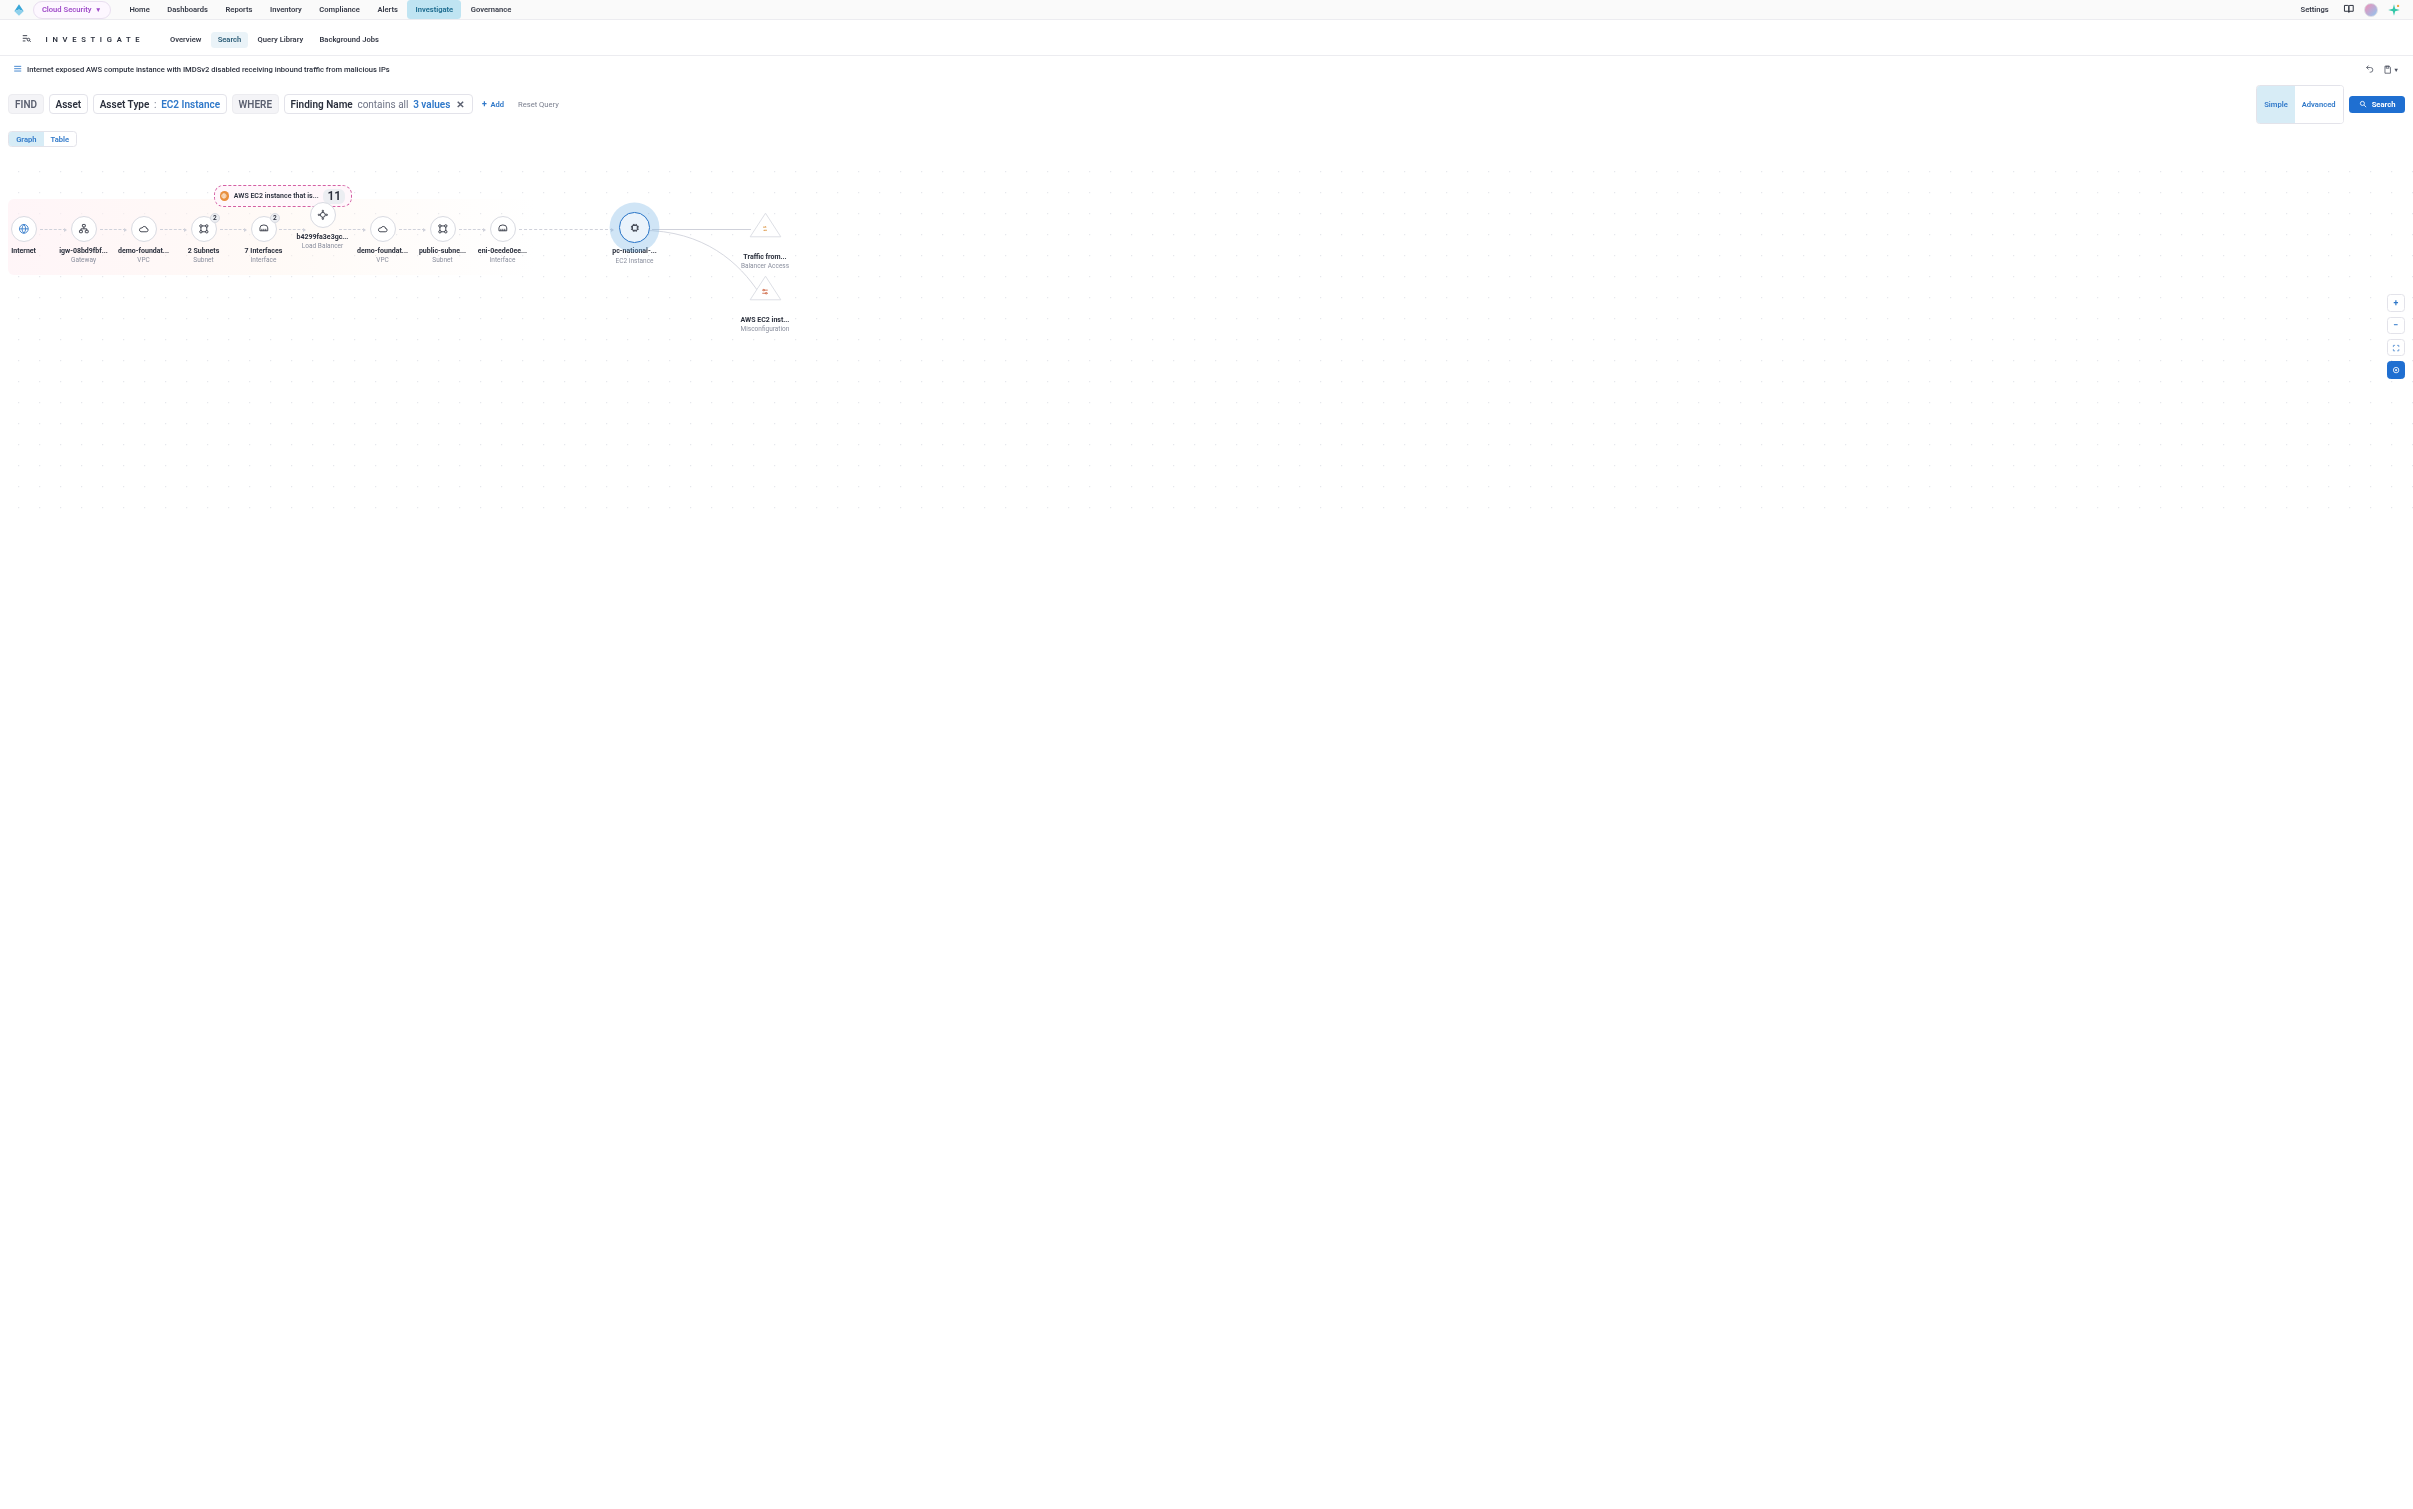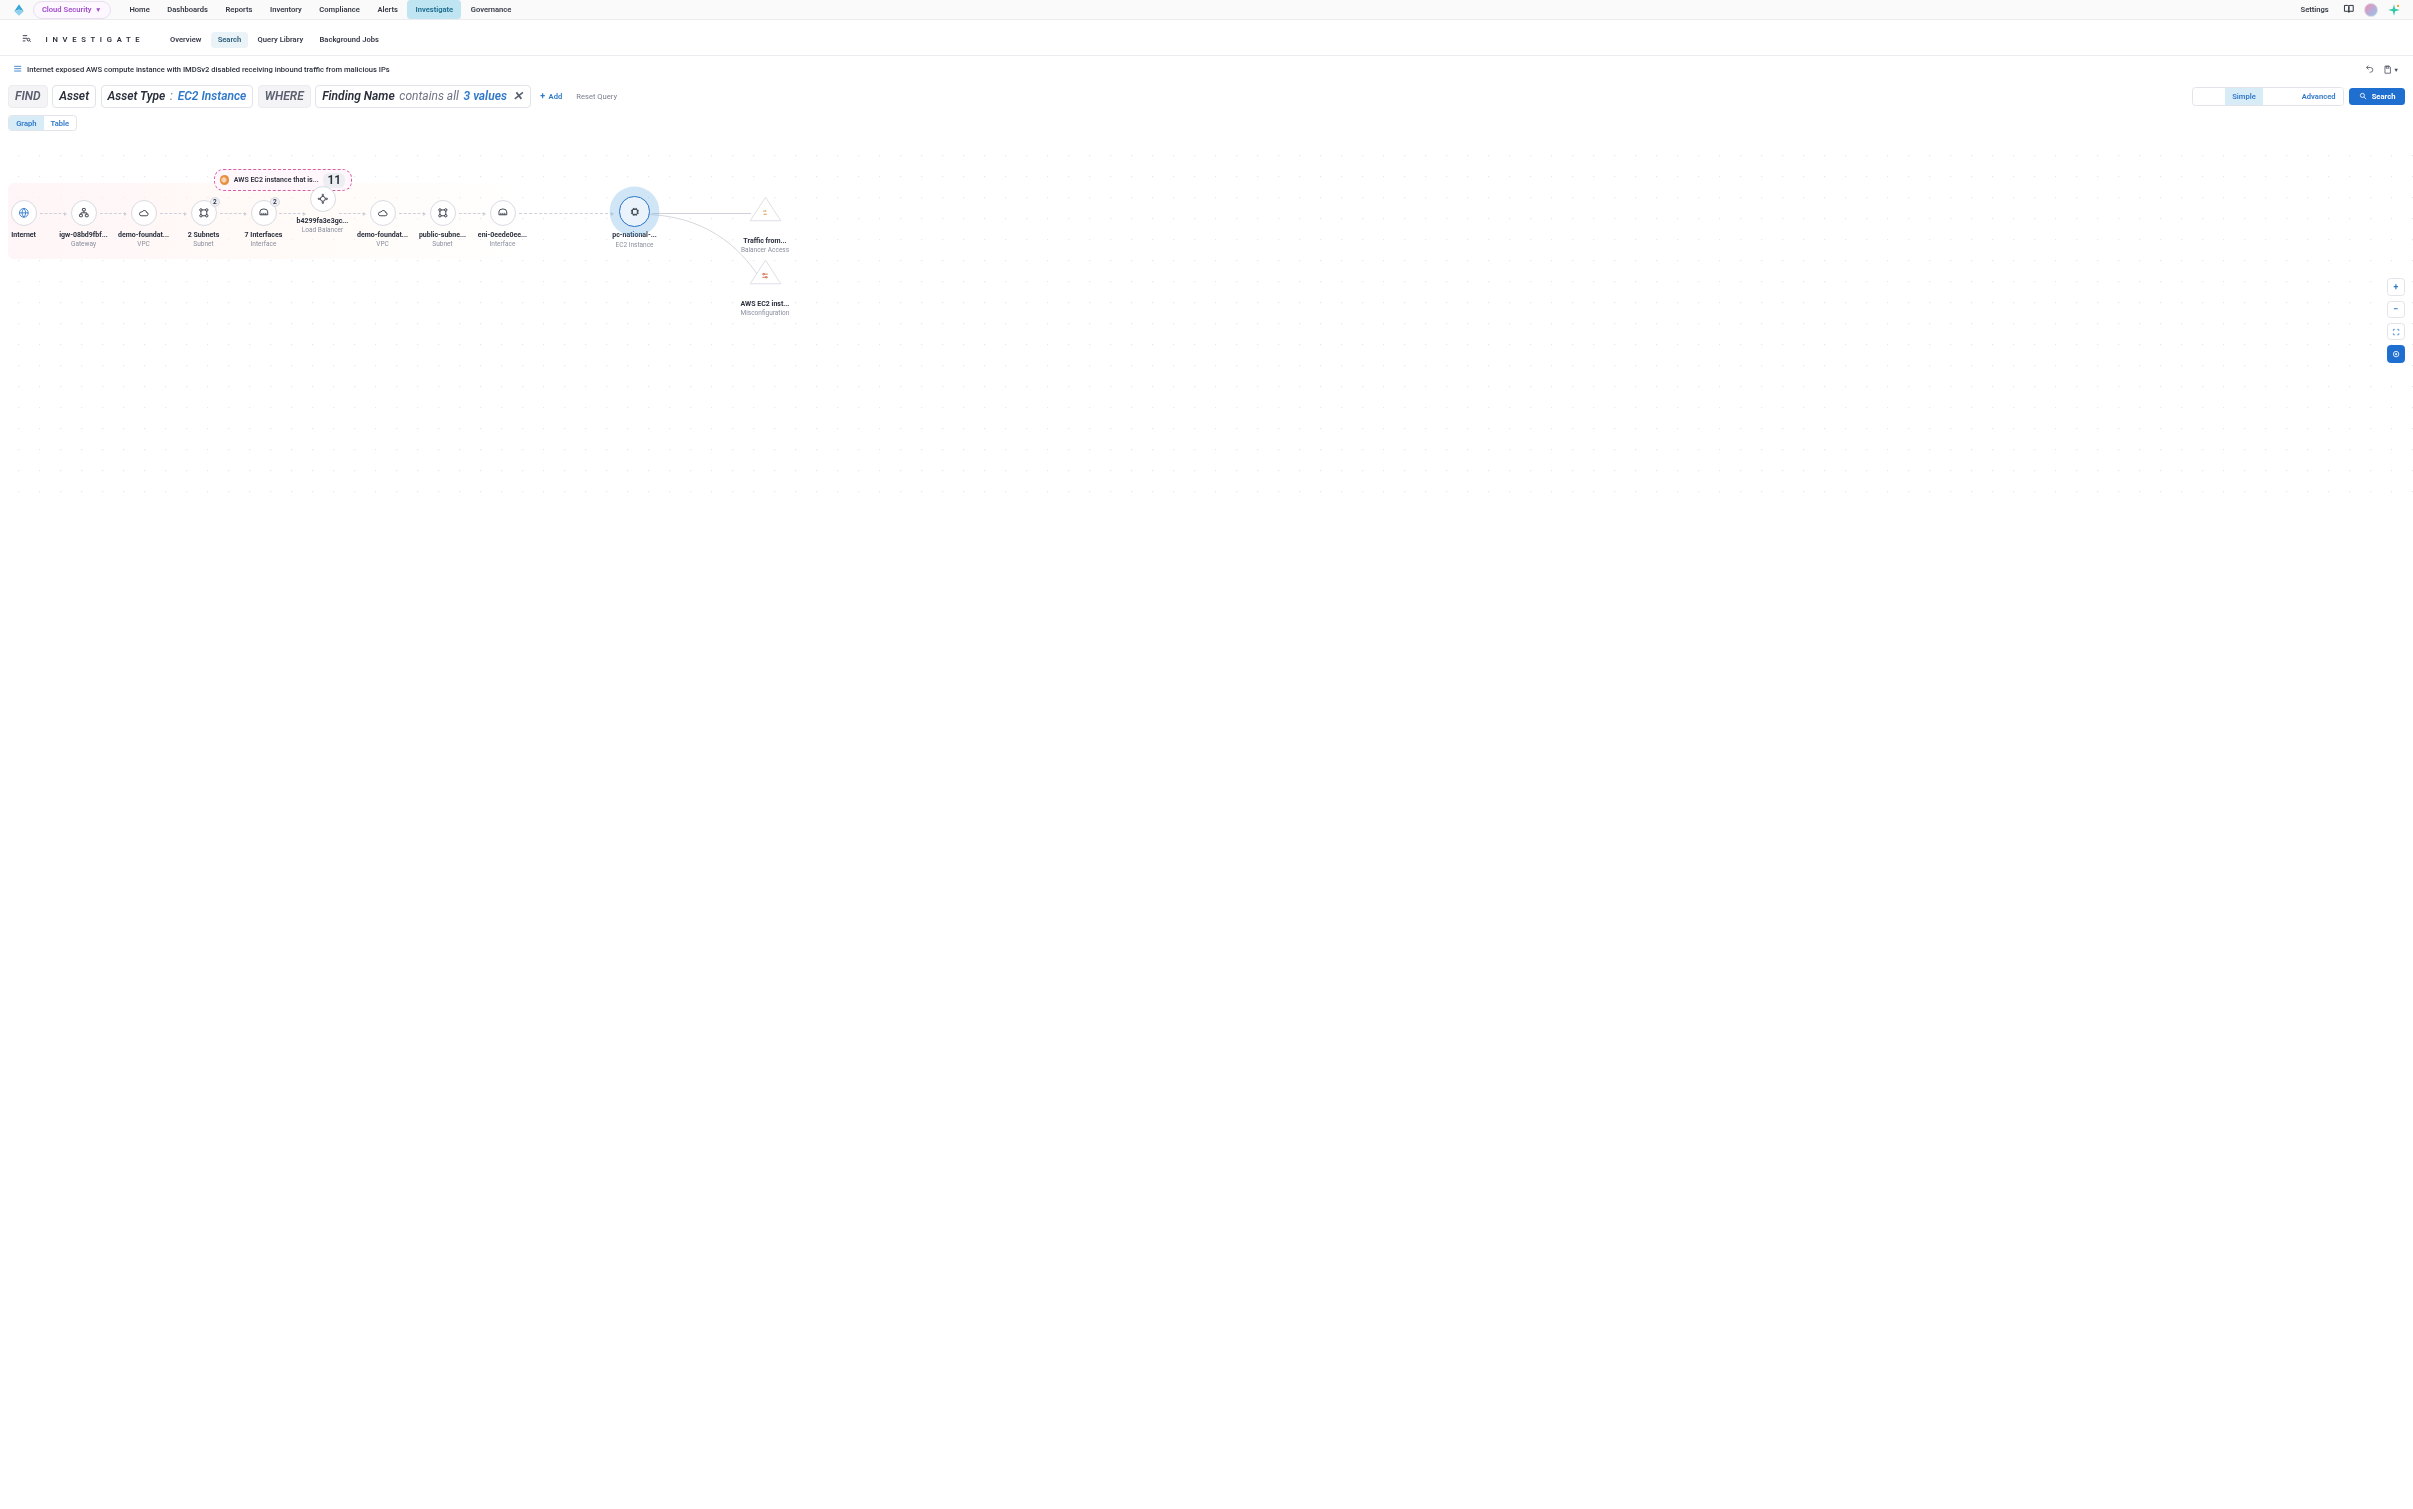--- a/index.html
+++ b/index.html
@@ -57,31 +57,31 @@
 }
 .query-row .qicon svg { width:9.4px; height:9.4px; }
 .query-title { margin-left:4.7px; font-size:7.6px; color:#2a2f3c; font-weight:500; }
 .query-actions { margin-left:auto; display:flex; gap:8.2px; align-items:center; color:#4a4f5e;}
 .query-actions svg { width:9.4px; height:9.4px; }
 
 
 .qb {
   display:flex; align-items:center; gap:4.7px; padding: 3.5px 8.2px 3.5px 8.2px; flex-wrap:wrap;
 }
-.pill { display:inline-flex; align-items:center; gap:4.7px; border:0.6px solid #e3e3ea; border-radius:4px; padding:3.5px 5.9px; font-size:12px;font-style:italic; }
+.pill { display:inline-flex; align-items:center; gap:4.7px; border:0.6px solid #e3e3ea; border-radius:4px; padding:3.5px 5.9px; font-size:10px; }
 .pill.gray { background:#f4f4f7; border-color:#ececf0; color:#5b6070; font-weight:600;}
 .pill .label { font-weight:600; }
 .pill .val-link { color:#2f78c9; font-weight:600; }
 .pill .op { color:#6e7385; }
 .pill .close { color:#5b6070; font-weight:700; padding:0 1.2px;}
 .add-btn { color:#2f78c9; font-weight:600; display:inline-flex; gap:3.5px; align-items:center; padding:3.5px 4.7px;}
 .reset { color:#7a7f8e; padding:3.5px 4.7px;}
 .qb-right { margin-left:auto; display:flex; gap:5.9px; align-items:center;}
 .seg { display:flex; border:0.6px solid #e3e3ea; border-radius:3.5px; overflow:hidden;}
-.seg-btn { padding:4px 7px; font-size:7.6px; font-weight:600; color:#2f78c9;margin-left:32px; }
+.seg-btn { padding:14px 7px; font-size:7.6px; font-weight:600; color:#2f78c9; }
 .seg-btn.active { background:#d7ecf6; }
 .seg-btn.inactive { color:#2f78c9; background:#fff; }
 .search-btn { background:#1f6fd1; color:#fff; border-radius:3.5px; padding:4.1px 9.4px; font-weight:700; display:inline-flex; gap:4.7px; align-items:center; font-size:7.6px;}
 .search-btn svg { width:8.2px; height:8.2px; }
 
 
 .viewtoggle { margin: 3.5px 8.2px; display:inline-flex; border:0.6px solid #e3e3ea; border-radius:3.5px; overflow:hidden;}
 .viewtoggle .vt { padding:2.9px 7px; font-size:7.6px; font-weight:600; color:#2f78c9;}
 .viewtoggle .vt.active { background:#d7ecf6;}
 

